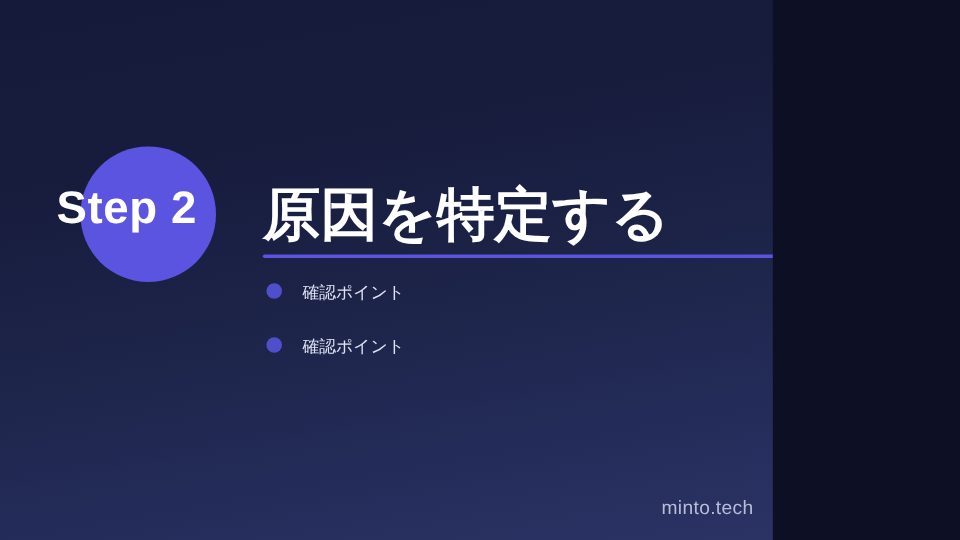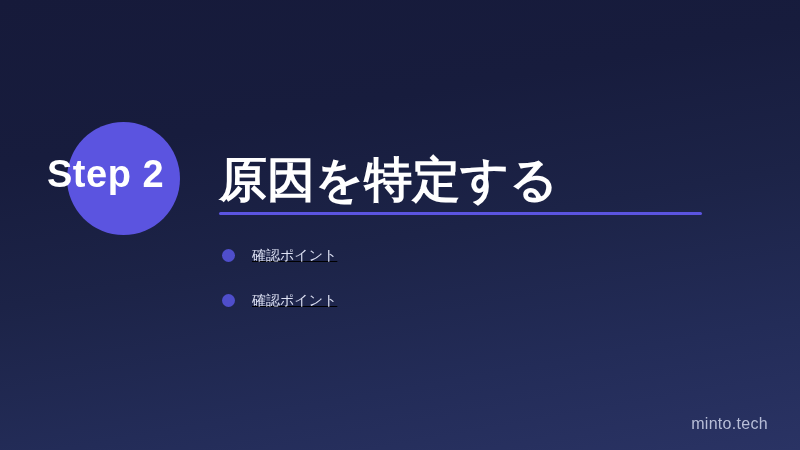--- a/index.html
+++ b/index.html
@@ -4,21 +4,21 @@
 <title>Slide</title>
 <style>
   html, body {
     margin: 0;
     padding: 0;
     background: #0d0f24;
   }
 
   .slide {
     position: relative;
-    width: 800px;
+    width: 644px;
     height: 450px;
     overflow: hidden;
     font-family: "Liberation Sans", "DejaVu Sans", sans-serif;
     background: linear-gradient(170deg,
                 #161a3a 0%,
                 #171c3d 28%,
                 #1c2347 52%,
                 #232c58 78%,
                 #2a3364 100%);
     -webkit-font-smoothing: antialiased;
@@ -72,45 +72,44 @@
     position: absolute;
     left: 222px;
     top: 236px;
     margin: 0;
     padding: 0;
     list-style: none;
   }
 
   .bullet-item {
     display: flex;
-    align-items: flex-end;
+    align-items: flex-start;
     height: 26px;
     margin-bottom: 19px;
-    text-decoration: underline;
   }
 
   .bullet-dot {
     width: 13px;
     height: 13px;
     border-radius: 50%;
     background: #4f4ecb;
     flex: 0 0 auto;
   }
 
   .bullet-text {
     margin-left: 17px;
     font-size: 14px;
     color: #dfe3f5;
     line-height: 1;
     white-space: nowrap;
   }
 
   .watermark {
     position: absolute;
-    right: 32px;
+    right: 16px;
     bottom: 17px;
     font-size: 16px;
     color: #b8bed8;
     letter-spacing: 0.3px;
     white-space: nowrap;
   }
 </style>
 </head>
 <body>
 

